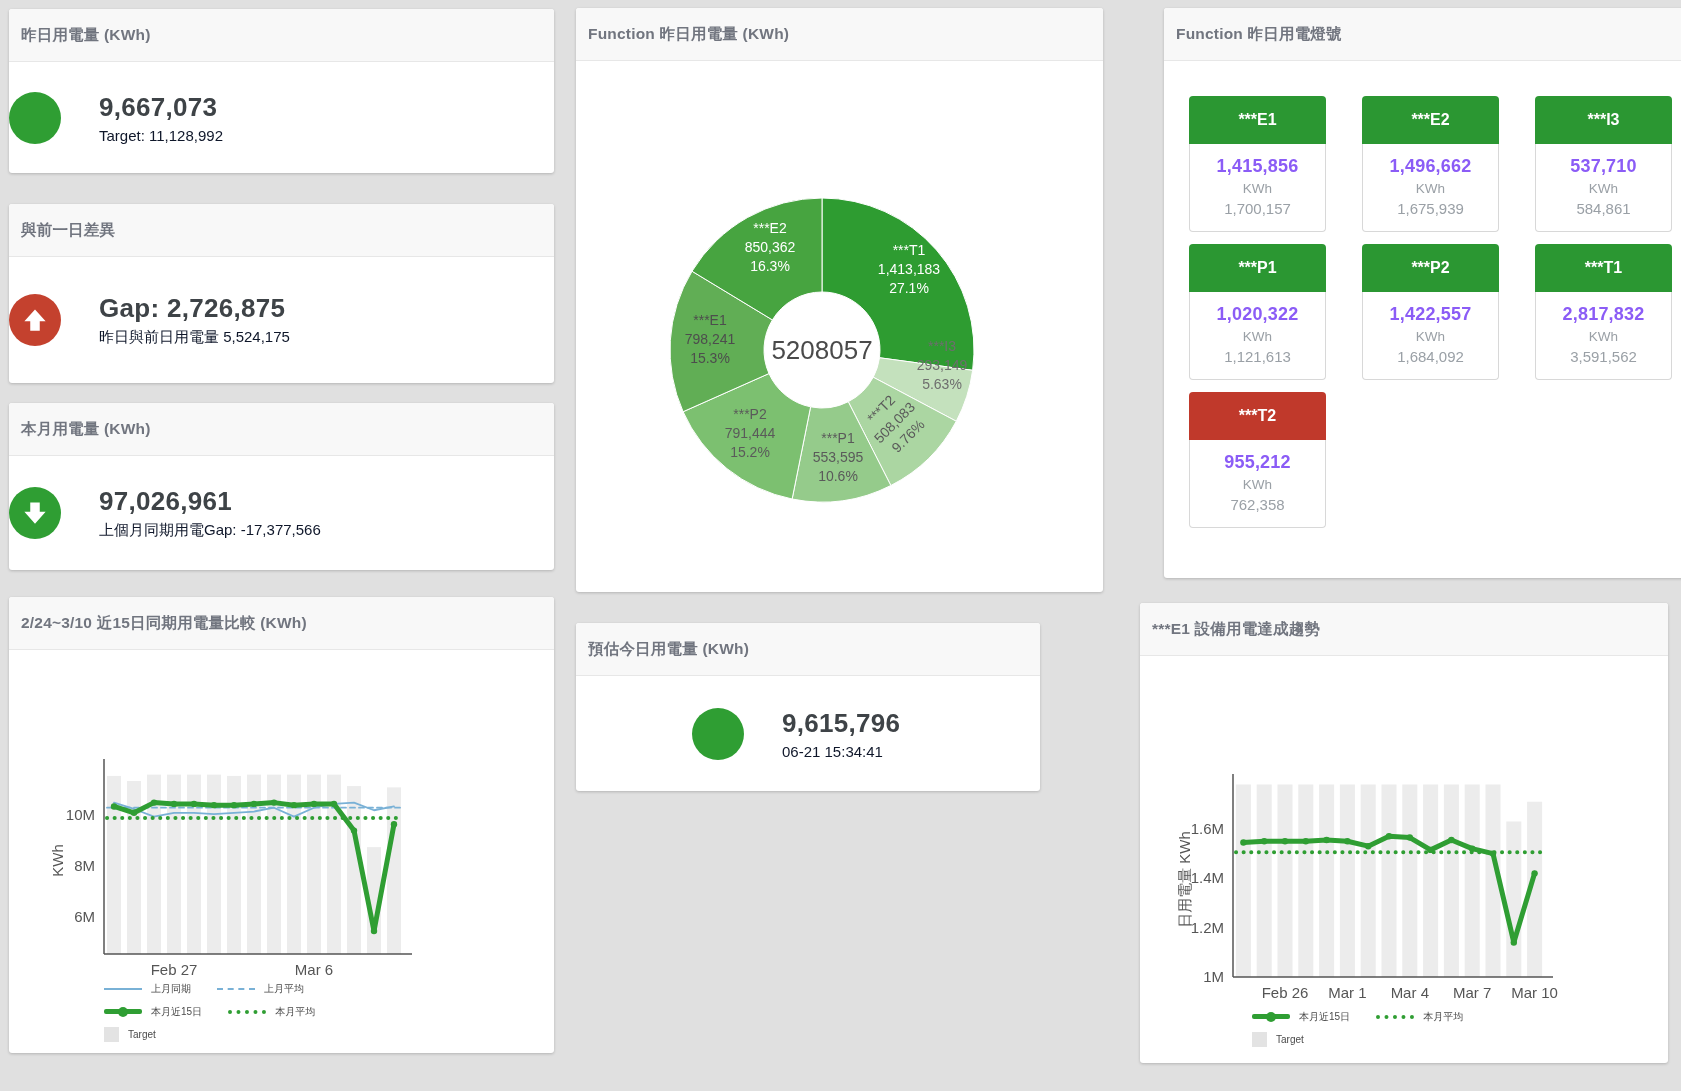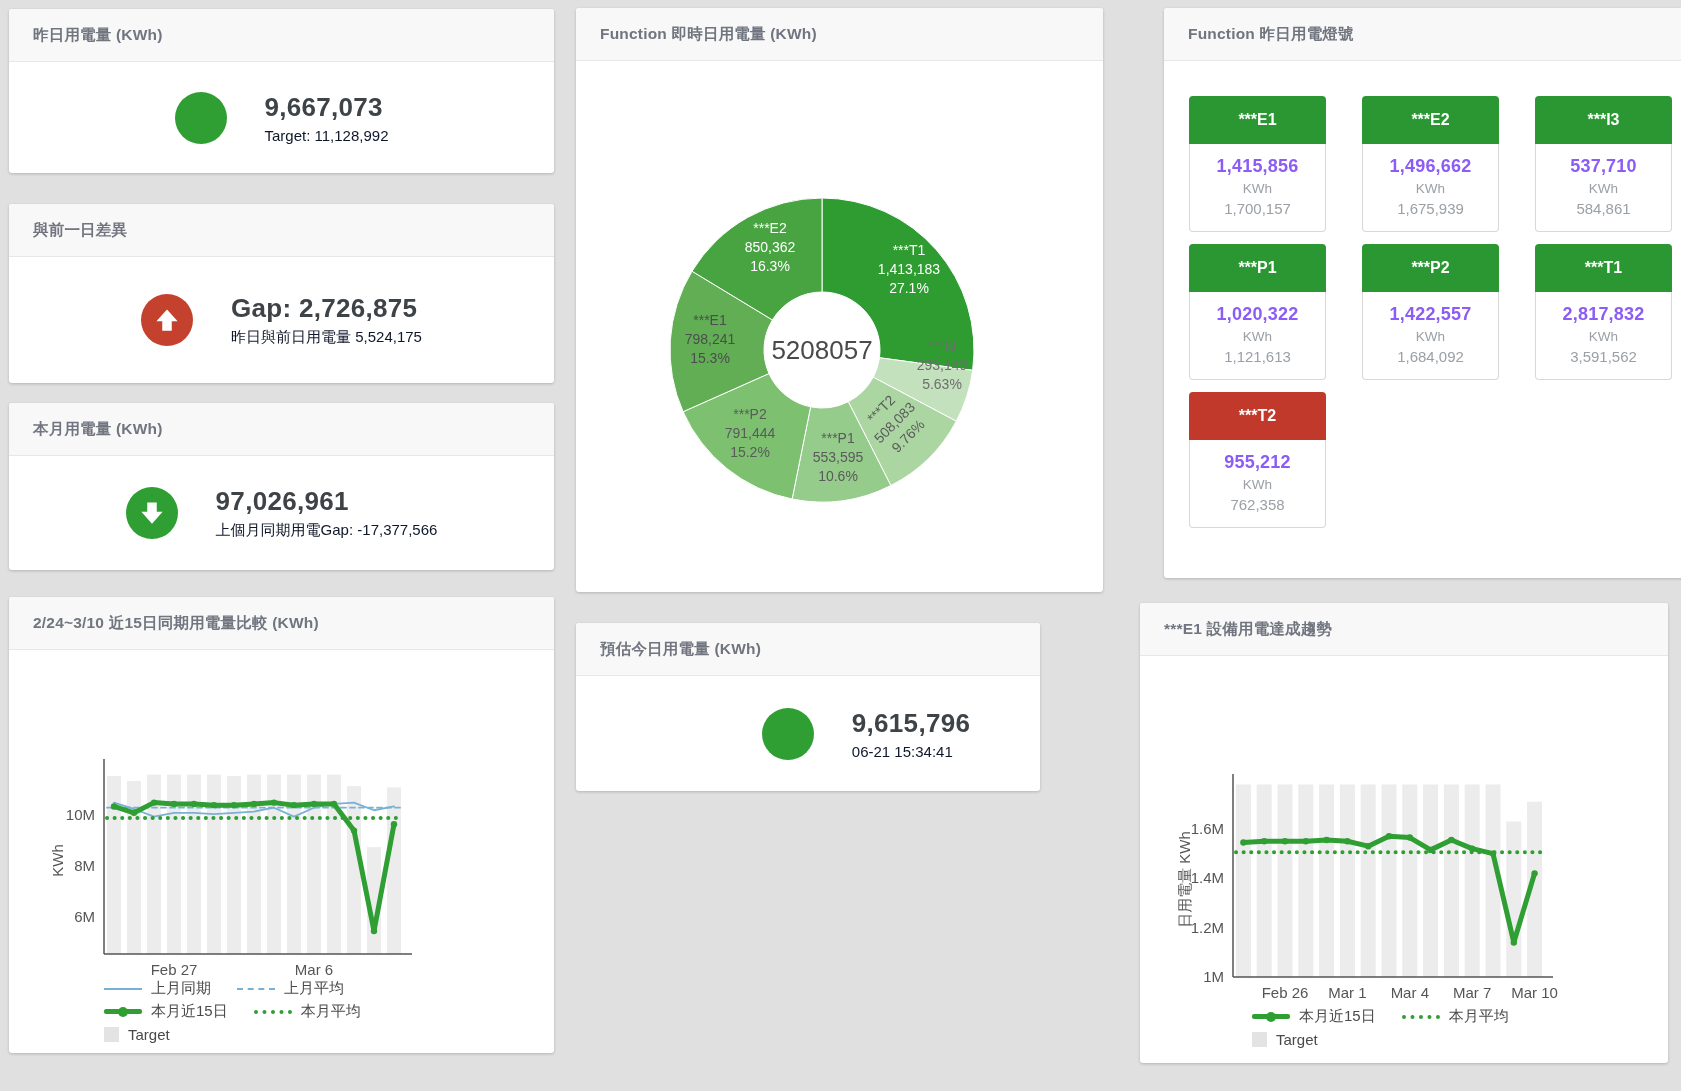--- a/index.html
+++ b/index.html
@@ -1,22 +1,22 @@
 <!DOCTYPE html>
 <html><head>
 <meta charset="utf-8">
 <style>
   html,body{margin:0;padding:0;}
   body{background:#e0e0e0;font-family:"Liberation Sans","DejaVu Sans",sans-serif;}
   .page{position:relative;width:1681px;height:1091px;overflow:hidden;background:#e0e0e0;}
   .card{position:absolute;background:#fff;border-radius:3px;box-shadow:0 1px 3px rgba(0,0,0,.2);}
   .card-h{height:53px;box-sizing:border-box;background:#f8f8f8;border-bottom:1px solid #e7e7e7;
-          border-radius:3px 3px 0 0;display:flex;align-items:center;padding:0 24px;}
+          border-radius:3px 3px 0 0;display:flex;align-items:center;padding:0 12px;}
   .card-title{font-size:15.5px;font-weight:bold;color:#71757f;letter-spacing:.2px;white-space:nowrap;}
-  .kpi{display:flex;align-items:center;justify-content:center;gap:38px;height:calc(100% - 53px);box-sizing:border-box;}
+  .kpi{display:flex;align-items:center;gap:38px;height:calc(100% - 53px);box-sizing:border-box;}
   .kpi-shift{padding-left:116px;}
   .dot{width:52px;height:52px;border-radius:50%;flex:none;display:flex;align-items:center;justify-content:center;}
   .dot.green{background:#2f9e33;}
   .dot.red{background:#c4412e;}
   .dot svg{width:30px;height:30px;display:block;}
   .kpi-value{font-size:26px;font-weight:bold;color:#3e4347;letter-spacing:.3px;white-space:nowrap;}
   .kpi-sub{font-size:15px;color:#0f172a;margin-top:4px;white-space:nowrap;}
 
   
   #card-yesterday{left:9px;top:9px;width:545px;height:164px;}
@@ -31,21 +31,21 @@
   svg.chart{position:absolute;left:0;top:0;}
   .tick{font-size:15px;fill:#555;}
   .ylab{font-size:15px;fill:#555;}
   .slice-label{font-size:14px;}
   .donut-center{font-size:26px;fill:#4a4a4a;}
 
   .legend{position:absolute;display:flex;flex-direction:column;gap:4px;}
   #legend-compare{left:95px;top:382px;}
   #legend-trend{left:112px;top:404px;}
   .lg-row{display:flex;gap:26px;align-items:center;height:19px;}
-  .lg-item{display:inline-flex;align-items:center;gap:9px;font-size:15px;color:#4a4a4a;cursor:pointer;white-space:nowrap;}
+  .lg-item{display:inline-flex;align-items:center;gap:9px;font-size:10px;color:#4a4a4a;cursor:pointer;white-space:nowrap;}
   .s{display:inline-block;flex:none;}
   .s-bsolid{width:38px;border-top:2px solid #79b1d6;}
   .s-bdash{width:38px;border-top:2px dashed #79b1d6;}
   .s-gthick{width:38px;height:5px;background:#2f9e33;border-radius:2px;position:relative;}
   .s-gthick::after{content:"";position:absolute;left:14px;top:-2.5px;width:10px;height:10px;border-radius:50%;background:#2f9e33;}
   .s-gdot{width:38px;border-top:4px dotted #2f9e33;}
   .s-square{width:15px;height:15px;background:#e3e3e3;}
 
   .tiles{position:absolute;left:25px;top:88px;display:grid;grid-template-columns:repeat(3,137px);gap:12px 36px;}
   .tile-h{height:48px;line-height:48px;text-align:center;color:#fff;font-weight:bold;font-size:16px;border-radius:4px 4px 0 0;}
@@ -181,21 +181,21 @@
         <span class="lg-item">
             <i class="s s-square"></i>
             <span>Target</span>
           </span>
       </div>
     </div>
   </section>
 
   <section class="card" id="card-pie">
     <header class="card-h">
-      <span class="card-title">Function 即時日用電量 (KWh)</span>
+      <span class="card-title">Function 昨日用電量 (KWh)</span>
     </header>
     <svg class="chart" id="svg-pie" width="527" height="584">
         <path d="M246 190 A152 152 0 0 1 396.63498876800065 362.3248655312724 L303.4791404509476 349.7555407948276 A58 58 0 0 0 246 284 Z" fill="#2e9c31" stroke="#ffffff" stroke-width="1"></path>
         <text x="333" y="266" text-anchor="middle" class="slice-label" fill="#ffffff"><tspan x="333" dy="-19">***T1</tspan><tspan x="333" dy="19">1,413,183</tspan><tspan x="333" dy="19">27.1%</tspan></text>
         <path d="M396.63498876800065 362.3248655312724 A152 152 0 0 1 380.2728352201741 413.2376706661299 L297.2356871234875 369.1827953857601 A58 58 0 0 0 303.4791404509476 349.7555407948276 Z" fill="#c4e1bd" stroke="#ffffff" stroke-width="1"></path>
         <text x="366" y="362" text-anchor="middle" class="slice-label" fill="#6e6e6e"><tspan x="366" dy="-19">***I3</tspan><tspan x="366" dy="19">293,149</tspan><tspan x="366" dy="19">5.63%</tspan></text>
         <path d="M380.2728352201741 413.2376706661299 A152 152 0 0 1 314.84462280491385 477.5153788721012 L272.269658701875 393.70981562224915 A58 58 0 0 0 297.2356871234875 369.1827953857601 Z" fill="#abd6a2" stroke="#ffffff" stroke-width="1"></path>
         <text x="322" y="418" text-anchor="middle" class="slice-label" fill="#5a5a5a" transform="rotate(-45 322 418)"><tspan x="322" dy="-19">***T2</tspan><tspan x="322" dy="19">508,083</tspan><tspan x="322" dy="19">9.76%</tspan></text>
         <path d="M314.84462280491385 477.5153788721012 A152 152 0 0 1 216.12513313512125 491.0352050013881 L234.60037974892785 398.8686966452665 A58 58 0 0 0 272.269658701875 393.70981562224915 Z" fill="#95cb8b" stroke="#ffffff" stroke-width="1"></path>
         <text x="262" y="454" text-anchor="middle" class="slice-label" fill="#5a5a5a"><tspan x="262" dy="-19">***P1</tspan><tspan x="262" dy="19">553,595</tspan><tspan x="262" dy="19">10.6%</tspan></text>

